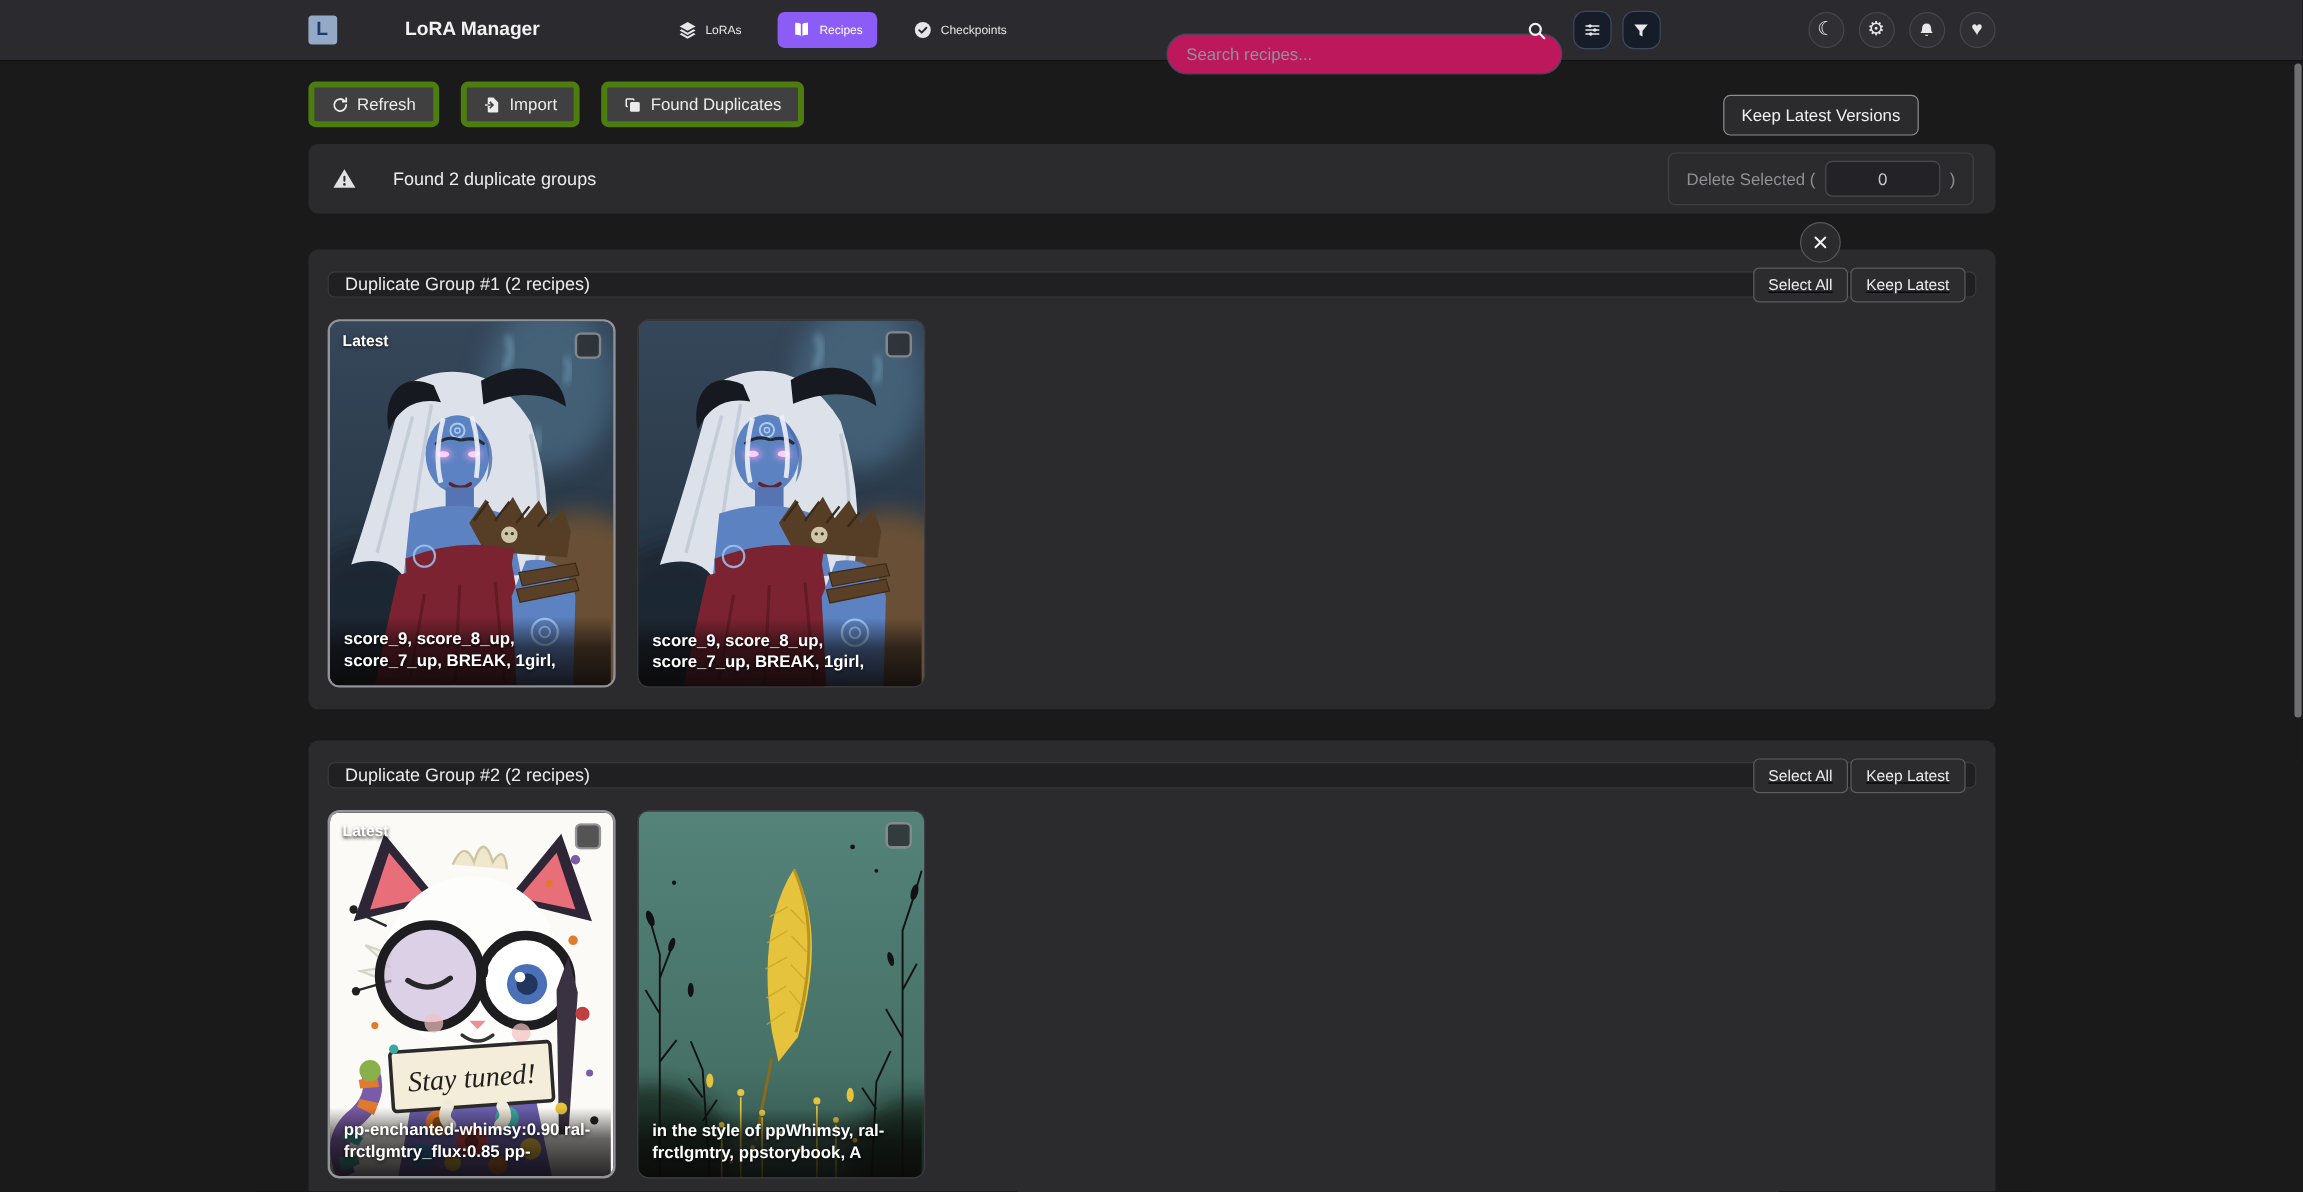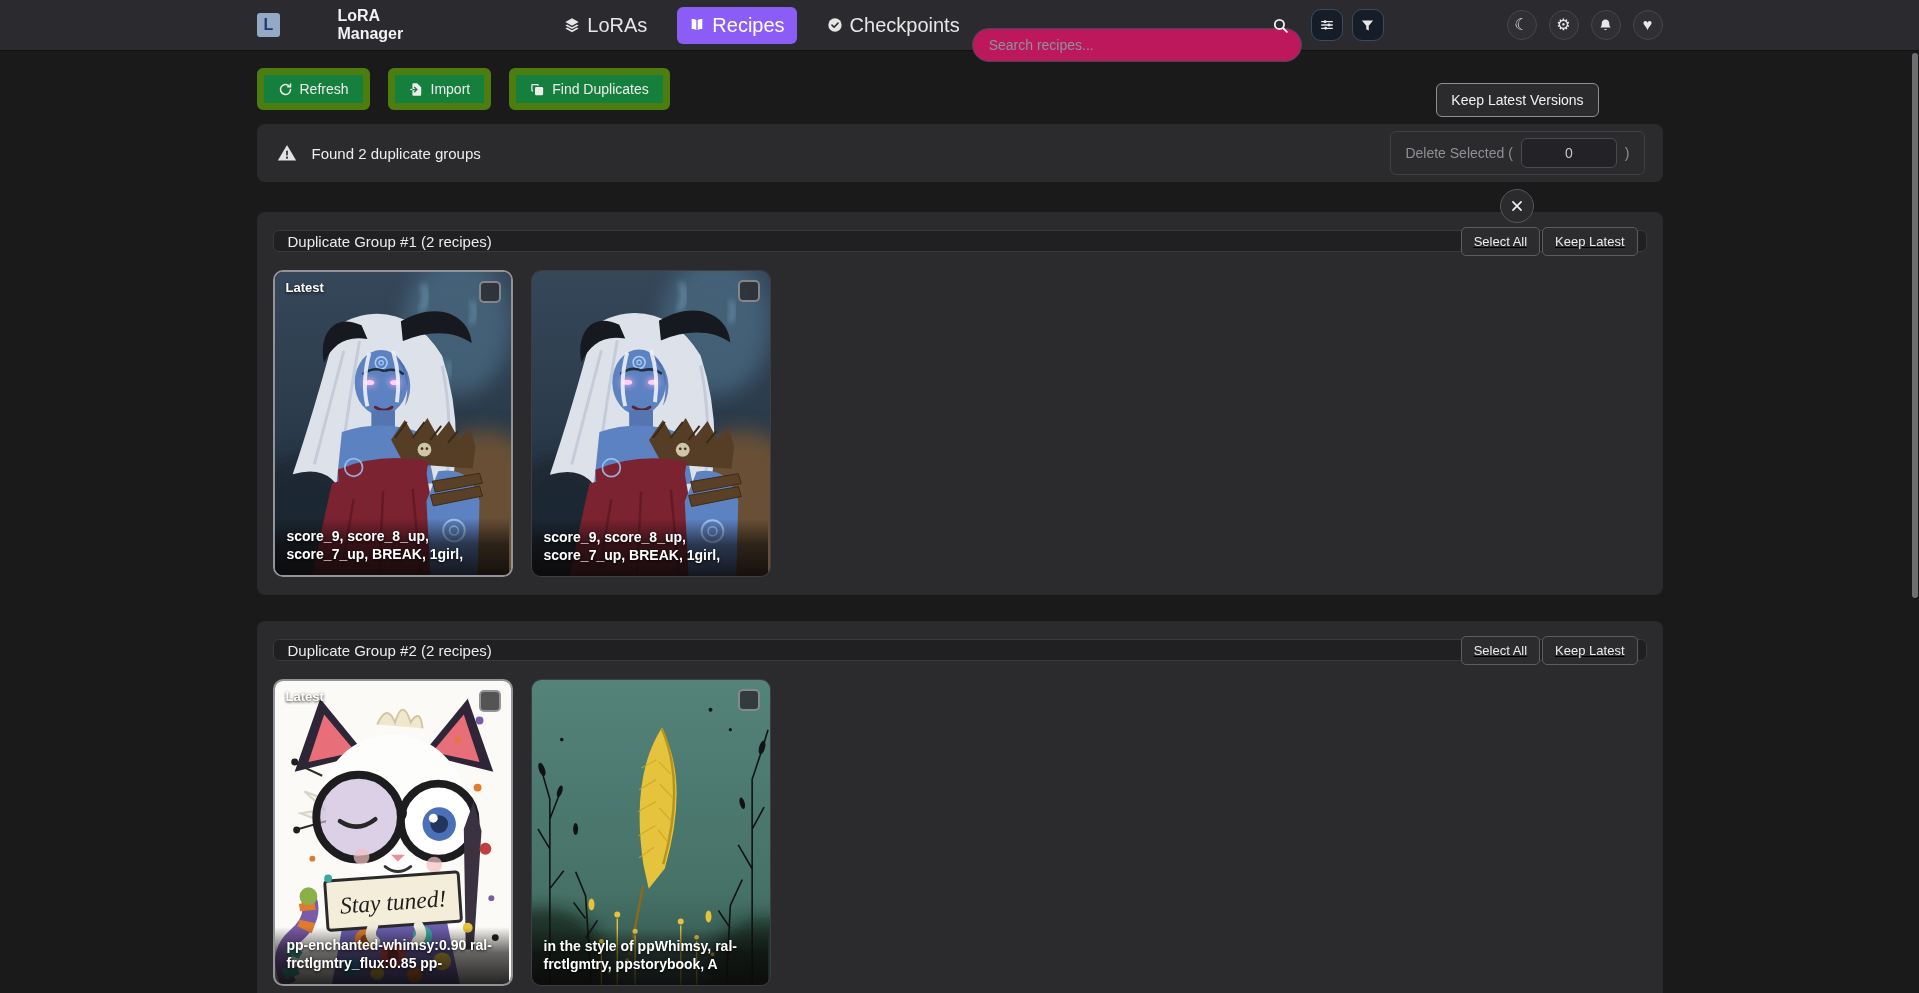--- a/index.html
+++ b/index.html
@@ -8,49 +8,49 @@
   .app { position:relative; width:1919px; height:993px; overflow:hidden; background:#1a1a1b; }
 
   
   .navbar { height:50px; background:#2b2b2f; box-shadow:0 1px 0 #111; position:relative; z-index:5; }
   .nav-inner { width:1406px; margin:0 auto; height:50px; display:flex; align-items:center; }
   .brand { display:flex; align-items:center; gap:9px; }
   .logo { width:24px; height:24px; background:#93a9c6; color:#1d3a6e; font-weight:bold;
     font-size:16px; display:flex; align-items:center; justify-content:center; border-radius:3px; }
   .brand-text { color:#f2f2f2; font-size:16px; font-weight:bold;padding-left:48px; }
   .nav-tabs { display:flex; align-items:center; gap:18px; margin-left:103px; }
-  .nav-tab { display:flex; align-items:center; gap:7px; color:#e6e6e6; font-size:20px;
+  .nav-tab { display:flex; align-items:center; gap:7px; color:#e6e6e6; font-size:10px;
     padding:7px 12px; border-radius:6px; cursor:pointer; }
   .nav-tab svg { width:16px; height:16px; }
   .nav-tab.active { background:#8b5cf6; color:#fff; }
   .search-wrap { margin-left:auto; position:relative; width:330px; height:34px; }
   .search-input { width:330px; height:34px; background:#be185d; border:1px solid #3c4a5e;
     border-radius:17px; color:#d6dce6; font-size:14px; padding:0 42px 0 16px; outline:none;
     font-family:"Liberation Sans", sans-serif;margin-top:20px; }
   .search-input::placeholder { color:#8b93a1; }
   .search-btn { position:absolute; right:6px; top:3px; width:30px; height:28px; background:none;
     border:none; color:#f0f0f0; cursor:pointer; display:flex; align-items:center; justify-content:center; }
   .sq-btn { width:32px; height:32px; margin-left:9px; background:#161d29; border:1px solid #3c4a5e;
     border-radius:10px; color:#e8e8e8; display:flex; align-items:center; justify-content:center; cursor:pointer; }
   .nav-icons { display:flex; gap:12px; margin-left:123px; }
   .circ-btn { width:30px; height:30px; border-radius:50%; border:1px solid #46464b; background:#2f2f34;
     color:#e8e8e8; display:flex; align-items:center; justify-content:center; cursor:pointer; font-size:16px; }
   .circ-btn .glyph { line-height:1; }
 
   
   .content { width:1406px; margin:0 auto; }
   .toolbar { display:flex; gap:18px; margin-top:18px; }
-  .tool-btn { display:flex; align-items:center; gap:7px; background:#15803d; border:7px solid #4d7c0f;
+  .tool-btn { display:flex; align-items:center; gap:7px; background:#404040; border:5px solid #4d7c0f;
     color:#ececec; font-size:14px; border-radius:6px; padding:6px 14px; cursor:pointer;
     font-family:"Liberation Sans", sans-serif; }
   .tool-btn svg { width:15px; height:15px; }
 
   .alert { margin-top:14px; background:#2b2b2d; border-radius:8px; height:58px; display:flex;
     align-items:center; padding:0 18px 0 20px; }
-  .alert-left { display:flex; align-items:center; gap:15px; color:#ededed; font-size:15px; }
+  .alert-left { display:flex; align-items:center; gap:31px; color:#ededed; font-size:15px; }
   .alert-right { margin-left:auto; display:flex; align-items:center; gap:14px;flex-direction:column; }
   .btn-outline { background:#2b2b2d; border:1px solid #8d8d92; color:#f0f0f0; font-size:14px;
     padding:8px 14px; border-radius:6px; cursor:pointer; font-family:"Liberation Sans", sans-serif; }
   .delete-group { display:flex; align-items:center; gap:8px; border:1px solid #3f3f44; border-radius:6px;
     padding:6px 14px; color:#8f8f95; font-size:14px; cursor:default; }
   .delete-input { width:96px; height:30px; background:#232327; border:1px solid #4a4a50; border-radius:6px;
     color:#c6c6cb; font-size:14px; text-align:center; outline:none; font-family:"Liberation Sans", sans-serif; }
   .close-btn { width:34px; height:34px; border-radius:50%; border:1px solid #56565b; background:#2b2b2d;
     color:#f2f2f2; display:flex; align-items:center; justify-content:center; cursor:pointer; }
 
@@ -172,21 +172,21 @@
           <path d="M13 2H7a1.5 1.5 0 0 0-1.5 1.5V11H10l-2.5-2.5L9 7l5 5-5 5-1.5-1.5L10 13H5.5v7.5A1.5 1.5 0 0 0 7 22h11a1.5 1.5 0 0 0 1.5-1.5V8.5L13 2Z"></path>
           <path d="M2 11h3.5v2H2z"></path>
         </svg>
         <span>Import</span>
       </button>
       <button class="tool-btn">
         <svg viewBox="0 0 24 24" fill="currentColor">
           <rect x="8" y="8" width="13" height="13" rx="2"></rect>
           <path d="M5 15H4a2 2 0 0 1-2-2V5a2 2 0 0 1 2-2h8a2 2 0 0 1 2 2v1h-2V5H4v8h1v2Z"></path>
         </svg>
-        <span>Find Duplicates</span>
+        <span>Found Duplicates</span>
       </button>
     </div>
 
     <div class="alert">
       <div class="alert-left">
         <svg viewBox="0 0 24 24" width="20" height="20">
           <path d="M12 2.5 23 21H1L12 2.5Z" fill="#e2e2e4"></path>
           <rect x="11" y="9" width="2" height="6" rx="1" fill="#2b2b2d"></rect>
           <circle cx="12" cy="17.6" r="1.3" fill="#2b2b2d"></circle>
         </svg>

